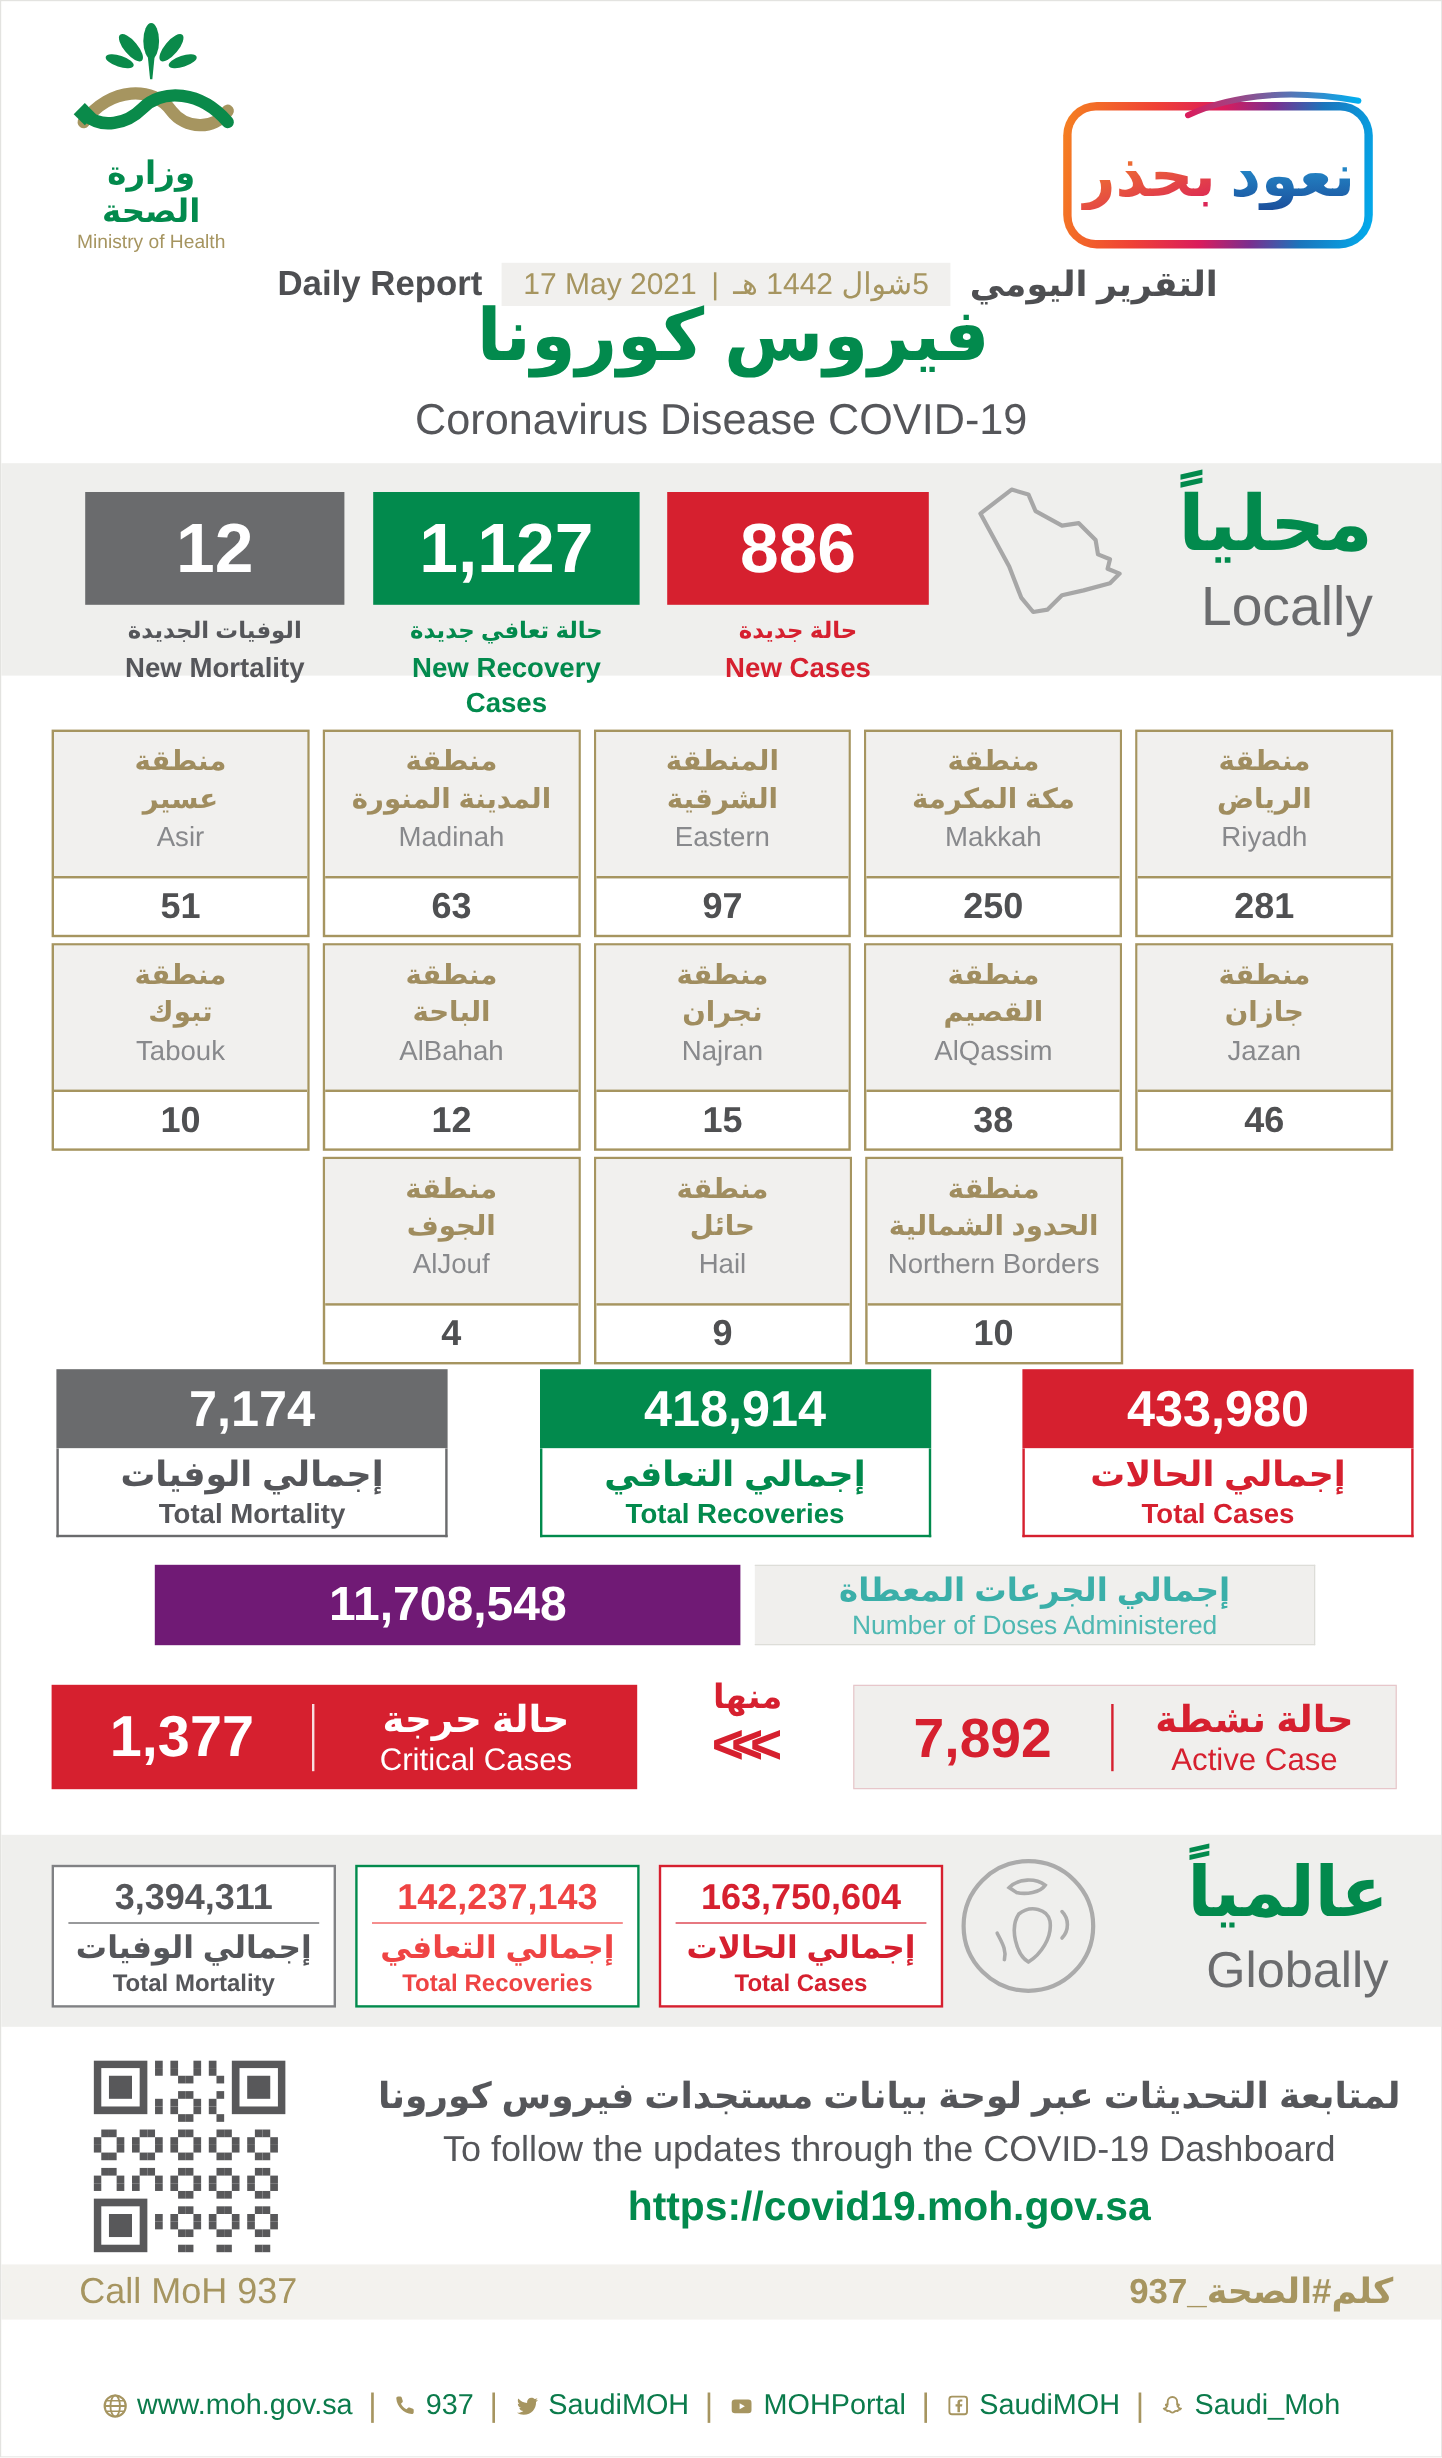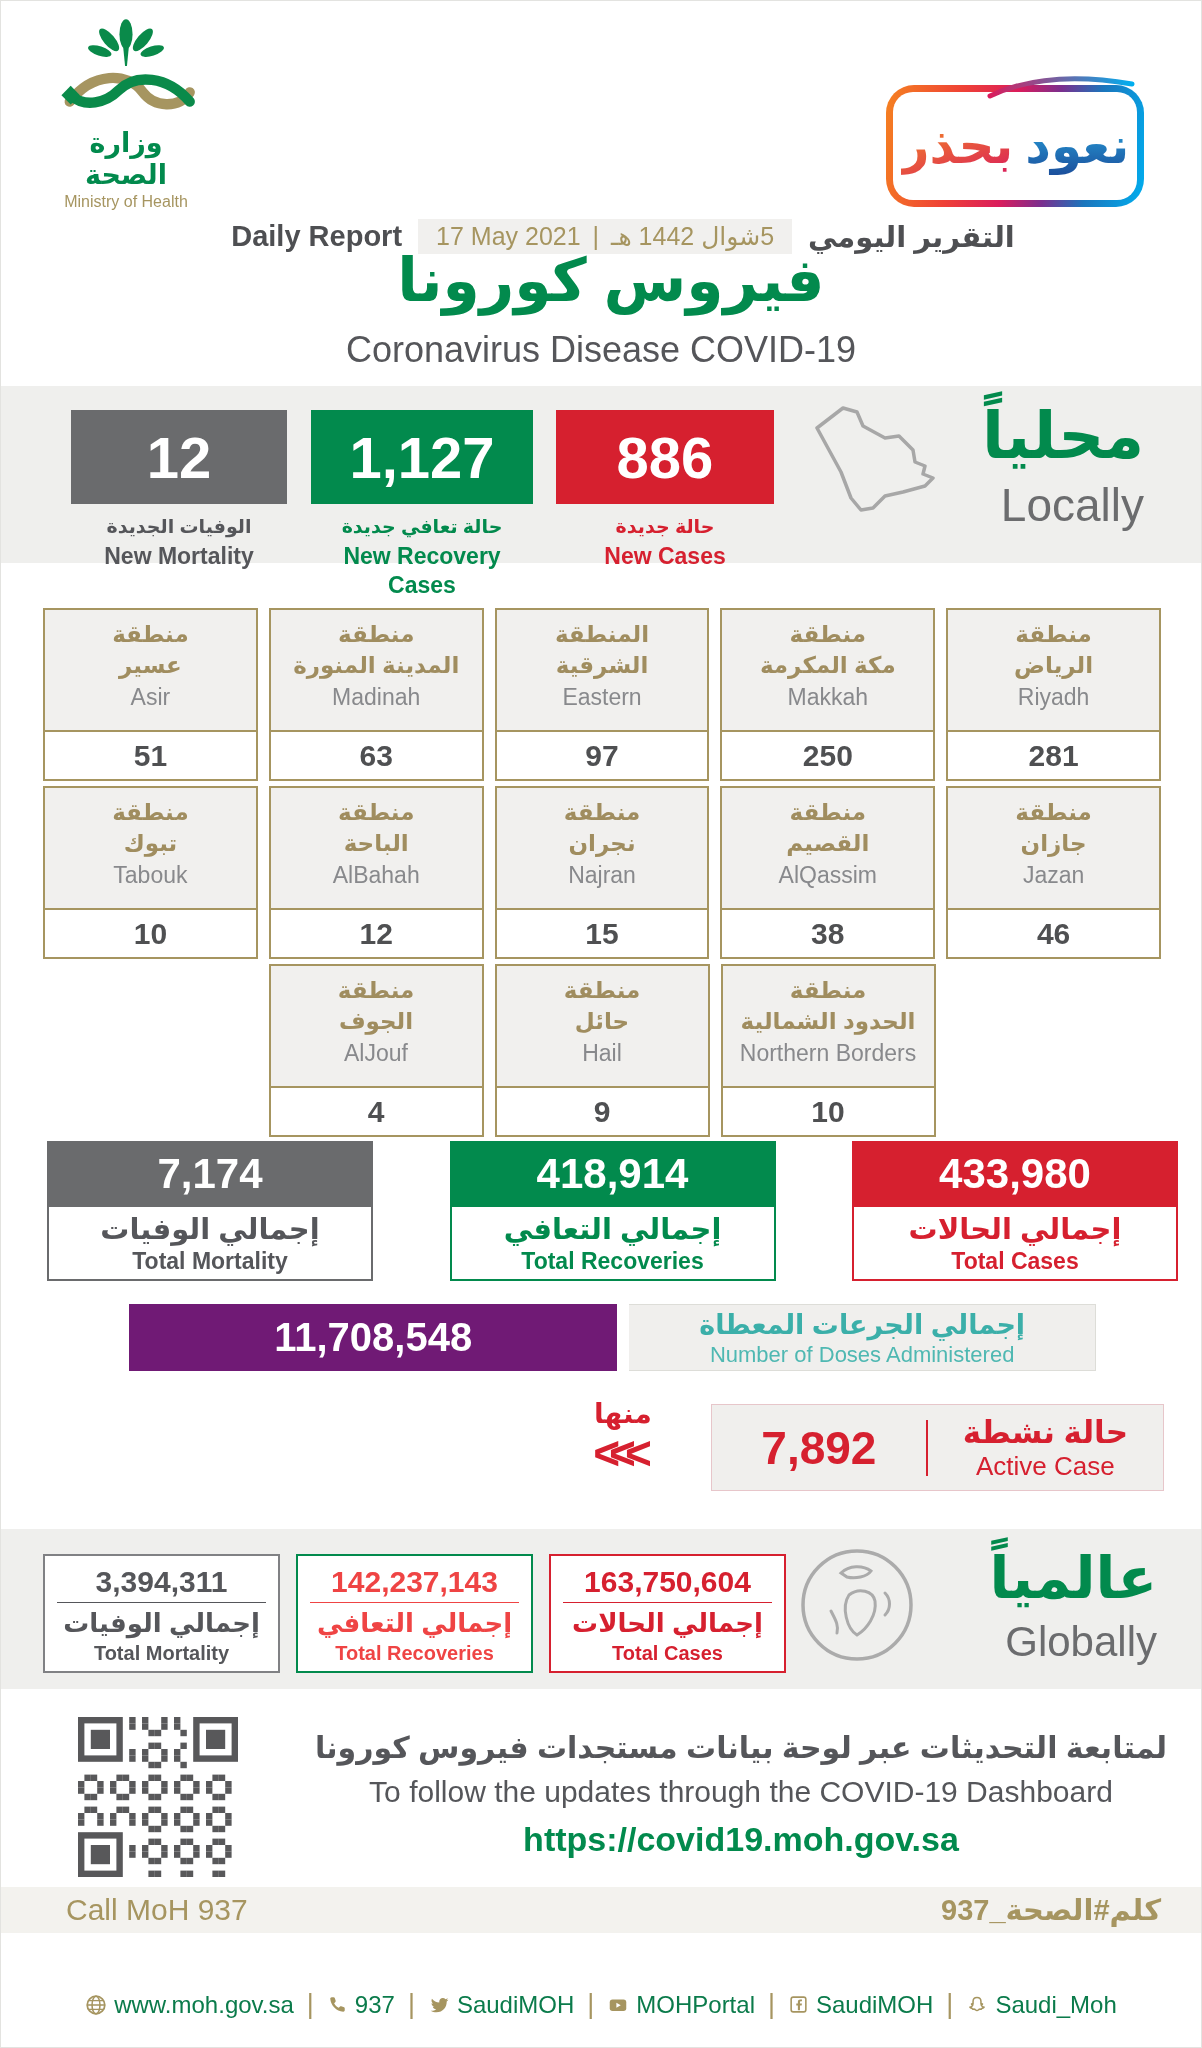--- a/index.html
+++ b/index.html
@@ -346,20 +346,28 @@
   </div>
 
   <div class="abs doses">
     <div class="doses-num">11,708,548</div>
     <div class="doses-label">
       <div class="d-ar" dir="rtl">إجمالي الجرعات المعطاة</div>
       <div class="d-en">Number of Doses Administered</div>
     </div>
   </div>
 
+  <div class="abs crit-red">
+    <div class="crit-num">1,377</div>
+    <div class="vdiv"></div>
+    <div class="crit-labels">
+      <div class="cl-ar" dir="rtl">حالة حرجة</div>
+      <div class="cl-en">Critical Cases</div>
+    </div>
+  </div>
   <div class="abs ofwhich">
     <div class="ow-ar" dir="rtl">منها</div>
     <div class="ow-ch">&lt;&lt;&lt;</div>
   </div>
   <div class="abs active-box">
     <div class="act-num">7,892</div>
     <div class="vdiv-red"></div>
     <div class="act-labels">
       <div class="cl-ar" dir="rtl">حالة نشطة</div>
       <div class="cl-en">Active Case</div>

